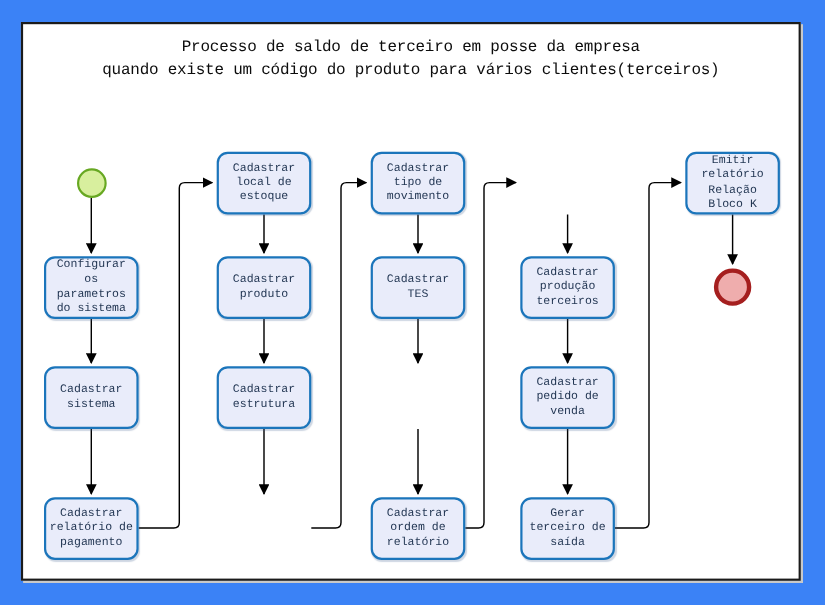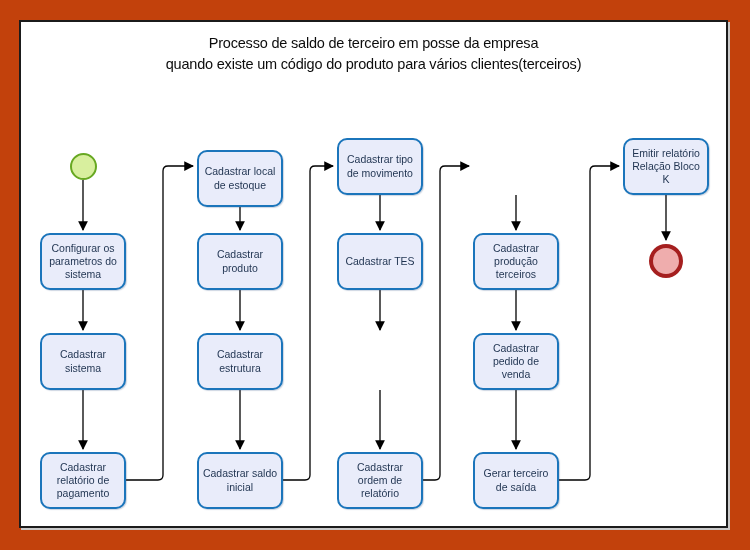--- a/index.html
+++ b/index.html
@@ -1,18 +1,18 @@
 <!DOCTYPE html>
 <html style="--task-fill: #e9ecfa; --task-border: #1b75bb; --task-text: #1f3350; --start-fill: #d8ef9e; --start-border: #67a822; --end-fill: #efadad; --end-border: #a51f1f; --connector: #000000;"><head>
 <meta charset="utf-8">
 <style>
   html,body{margin:0;padding:0;background:#ffffff;}
   .stage{
-    position:relative;width:750px;height:550px;background:#c2410c;overflow:hidden;
-    font-family:Liberation Sans, sans-serif;
+    position:relative;width:750px;height:550px;background:#3b82f6;overflow:hidden;
+    font-family:Liberation Mono, monospace;
   }
   .frame{
     position:absolute;left:19px;top:20px;width:709px;height:508px;
     border:2px solid #1b1b1b;box-sizing:border-box;background:#ffffff;
     box-shadow:2px 2px 0 #c9c9c9;
   }
   .diagram-title{
     position:absolute;left:19px;top:33px;width:709px;
     text-align:center;font-size:14.5px;line-height:1.45;color:#0c0c0c;
     white-space:pre-line;letter-spacing:-0.2px;
@@ -76,24 +76,23 @@
     <path class="edge" d="M559,480 H585 Q590,480 590,475 V171 Q590,166 595,166 H619" marker-end="url(#arrow)"></path>
     <path class="edge" d="M666,195 V240" marker-end="url(#arrow)"></path>
   </svg>
 
   <div class="event start"></div>
 
   <div class="task" style="left:40px;top:233px">Configurar os parametros do sistema</div>
   <div class="task" style="left:40px;top:333px">Cadastrar sistema</div>
   <div class="task" style="left:40px;top:452px">Cadastrar relatório de pagamento</div>
 
-  <div class="task" style="left:197px;top:150px">Cadastrar local de estoque</div>
+  <div class="task" style="left:197px;top:138px">Cadastrar local de estoque</div>
   <div class="task" style="left:197px;top:233px">Cadastrar produto</div>
   <div class="task" style="left:197px;top:333px">Cadastrar estrutura</div>
-  <div class="task" style="left:197px;top:452px">Cadastrar saldo inicial</div>
 
   <div class="task" style="left:337px;top:138px">Cadastrar tipo de movimento</div>
   <div class="task" style="left:337px;top:233px">Cadastrar TES</div>
   <div class="task" style="left:337px;top:452px">Cadastrar ordem de relatório</div>
 
   <div class="task" style="left:473px;top:233px">Cadastrar produção terceiros</div>
   <div class="task" style="left:473px;top:333px">Cadastrar pedido de venda</div>
   <div class="task" style="left:473px;top:452px">Gerar terceiro de saída</div>
 
   <div class="task" style="left:623px;top:138px">Emitir relatório Relação Bloco K</div>

